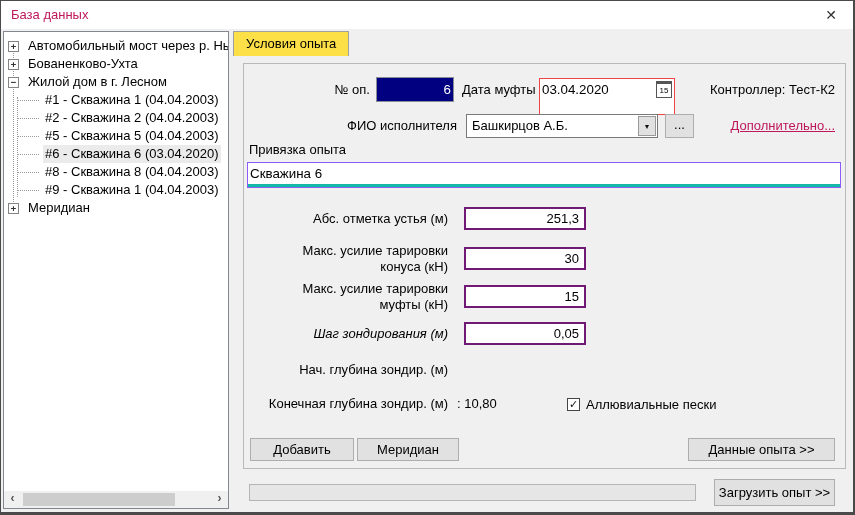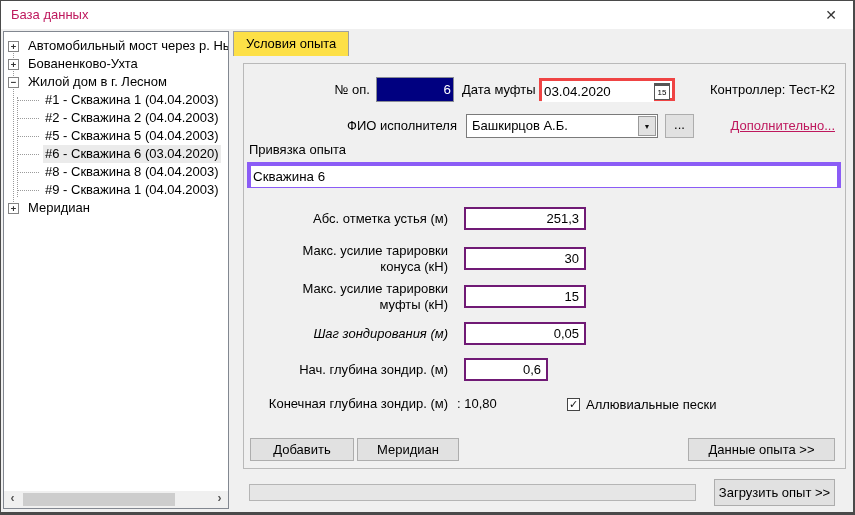--- a/index.html
+++ b/index.html
@@ -41,35 +41,35 @@
   
   .groupbox{position:absolute;left:242px;top:62px;width:603px;height:406px;
             border:1px solid #b9b9b9;background:#f0f0f0;}
   .lab{position:absolute;color:#000;}
   .r{text-align:right;}
   .pre{white-space:pre-line;line-height:16px;}
   input.field{font-family:"Liberation Sans","DejaVu Sans",sans-serif;font-size:13px;
               border:2px solid #701a75;background:#fff;padding:0 5px;outline:none;}
   .num-field{position:absolute;left:132px;top:13px;width:78px;height:25px;background:#000080;
              color:#fff;text-align:right;border:1px solid #898c95;}
-  .date-wrap{position:absolute;left:295px;top:14px;width:136px;height:23px;background:#fff;
-             border:3px solid #ef4444;}
+  .date-wrap{position:absolute;left:295px;top:14px;width:136px;height:37px;background:#fff;
+             border:1px solid #ef4444;}
   .date-wrap input{position:absolute;left:0;top:0;width:112px;height:21px;border:none;}
   .cal-icon{position:absolute;right:2px;top:2px;width:16px;height:17px;border:1px solid #555;
             border-top-width:3px;background:#fff;font-size:8px;line-height:13px;text-align:center;color:#000;}
   .combo{position:absolute;left:222px;top:50px;width:192px;height:24px;background:#fff;
          border:1px solid #7a7a7a;}
   .combo .val{position:absolute;left:5px;top:0;line-height:22px;}
   .combo .drop{position:absolute;right:1px;top:1px;width:18px;height:20px;background:#e1e1e1;
                border:1px solid #999;text-align:center;font-size:7px;line-height:19px;color:#111;}
   .btn{background:#e1e1e1;border:1px solid #adadad;font-family:"Liberation Sans","DejaVu Sans",sans-serif;
        font-size:13px;color:#000;text-align:center;position:absolute;}
   .dots-btn{left:421px;top:50px;width:29px;height:24px;line-height:20px;}
   .link{position:absolute;color:#be185d;text-decoration:underline;cursor:pointer;}
-  .bind-input{position:absolute;left:3px;top:98px;width:594px;height:26px;border:4px solid #8b5cf6;
+  .bind-input{position:absolute;left:3px;top:98px;width:594px;height:26px;border:1px solid #8b5cf6;
               background:#14b8a6;}
   .bind-input input{position:absolute;left:0;top:0;width:100%;height:21px;border:none;}
   .checkrow{position:absolute;left:323px;top:331px;display:flex;align-items:center;height:18px;}
   .checkbox{width:13px;height:13px;border:1px solid #444;background:#fff;font-size:11px;
             line-height:11px;text-align:center;color:#111;margin-right:6px;font-weight:bold;}
   
   .progress{position:absolute;left:248px;top:483px;width:447px;height:17px;background:#e6e6e6;
             border:1px solid #b5b5b5;}
   .load-btn{left:713px;top:478px;width:121px;height:27px;line-height:25px;}
 </style>
@@ -167,21 +167,20 @@
     <input class="field" style="position: absolute; left: 220px; top: 183px; width: 122px; height: 23px; text-align: right;" value="30">
 
     <div class="lab r pre" style="left:0;top:217px;width:204px;">Макс. усилие тарировки
 муфты (кН)</div>
     <input class="field" style="position: absolute; left: 220px; top: 221px; width: 122px; height: 23px; text-align: right;" value="15">
 
     <div class="lab r" style="left:0;top:258px;width:204px;line-height:24px;font-style:italic;">Шаг зондирования (м)</div>
     <input class="field" style="position: absolute; left: 220px; top: 258px; width: 122px; height: 23px; text-align: right;" value="0,05">
 
     <div class="lab r" style="left:0;top:294px;width:204px;line-height:24px;">Нач. глубина зондир. (м)</div>
-    <input class="field" style="position: absolute; left: 220px; top: 294px; width: 84px; height: 23px; text-align: right;" value="0,6">
 
     <div class="lab r" style="left:0;top:331px;width:204px;line-height:18px;">Конечная глубина зондир. (м)</div>
     <div class="lab" style="left:213px;top:331px;line-height:18px;">: 10,80</div>
 
     <div class="checkrow">
       <span class="checkbox">✓</span>
       <span>Аллювиальные пески</span>
     </div>
 
     <div class="btn" style="left:6px;top:374px;width:104px;height:23px;line-height:21px;">Добавить</div>

